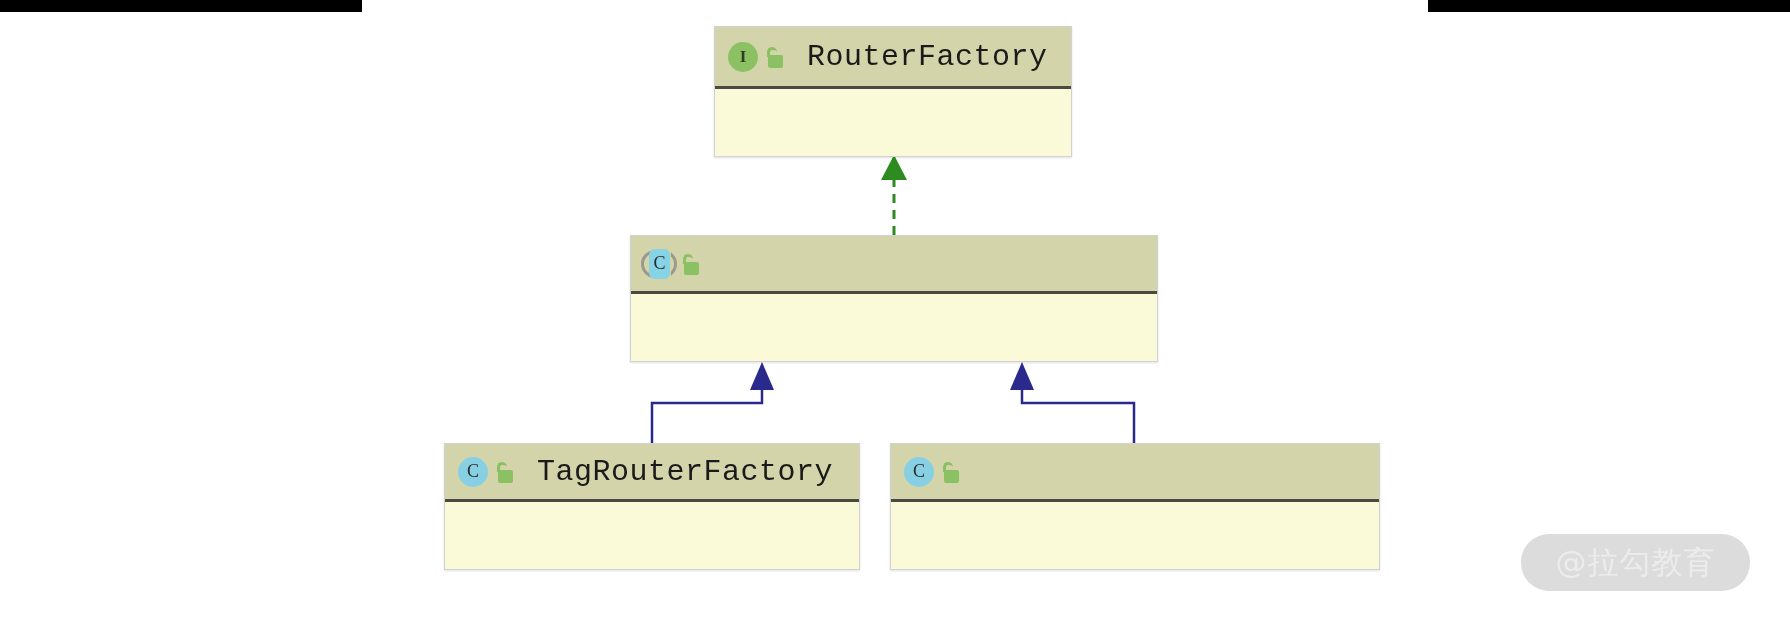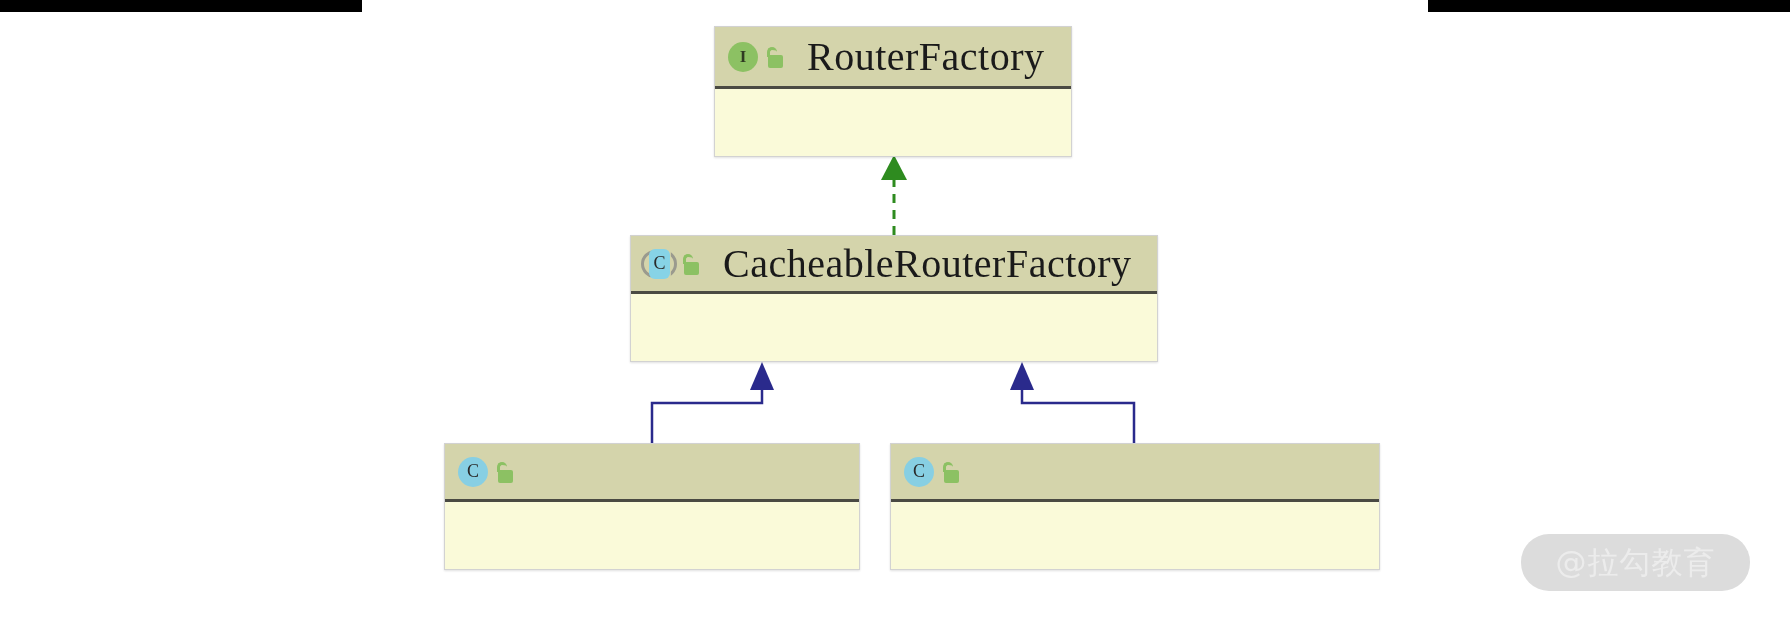--- a/index.html
+++ b/index.html
@@ -56,22 +56,22 @@
     align-items: center;
     padding-left: 12px;
     white-space: nowrap;
   }
   .uml-body {
     box-sizing: border-box;
     background: #fafad9;
     height: 64px;
   }
   .uml-title {
-    font-family: Liberation Serif, serif;
-    font-size: 40px;
+    font-family: Liberation Mono, monospace;
+    font-size: 30px;
     color: #1a1a1a;
     letter-spacing: 0.5px;
     margin-left: 18px;
   }
 
   
   .icon-slot {
     position: relative;
     width: 32px;
     height: 32px;
@@ -227,34 +227,34 @@
     <div class="uml-header" style="height:58px;">
       <span class="icon-slot">
         <span class="icon-arc left"></span>
         <span class="icon-arc right"></span>
         <span class="icon-class-sq">C</span>
       </span>
       <span class="icon-lock">
         <span class="lock-shackle"></span>
         <span class="lock-body"></span>
       </span>
-      <span class="uml-title">CacheableRouterFactory</span>
     </div>
     <div class="uml-body" style="height:64px;"></div>
   </div>
 
   <div class="uml-node" id="node-tag-router-factory" style="left:444px; top:443px; width:416px; height:127px;">
     <div class="uml-header" style="height:58px;">
       <span class="icon-slot">
         <span class="icon-class-circle">C</span>
       </span>
       <span class="icon-lock">
         <span class="lock-shackle"></span>
         <span class="lock-body"></span>
       </span>
+      <span class="uml-title">TagRouterFactory</span>
     </div>
     <div class="uml-body" style="height:64px;"></div>
   </div>
 
   <div class="uml-node" id="node-service-router-factory" style="left:890px; top:443px; width:490px; height:127px;">
     <div class="uml-header" style="height:58px;">
       <span class="icon-slot">
         <span class="icon-class-circle">C</span>
       </span>
       <span class="icon-lock">

